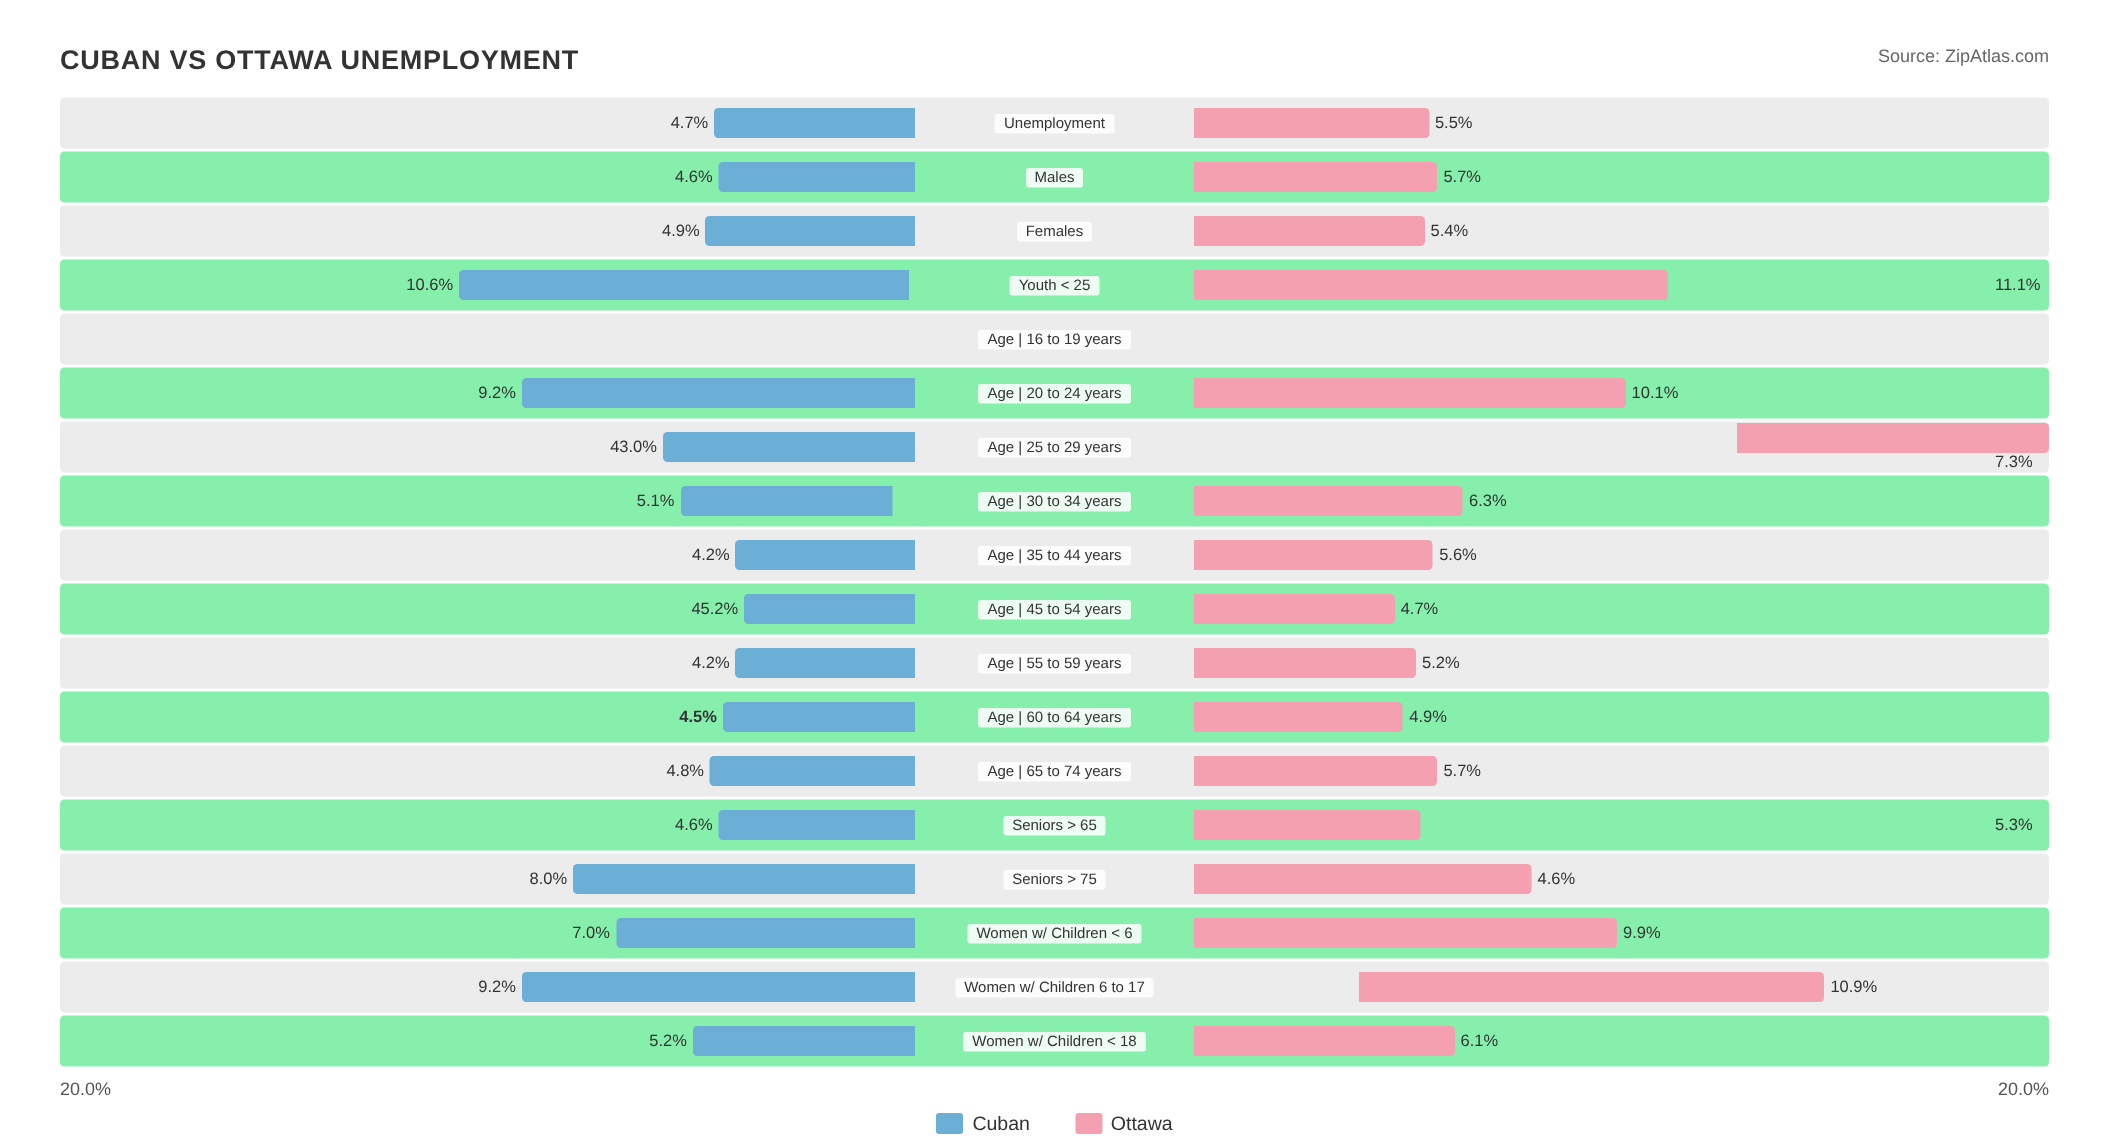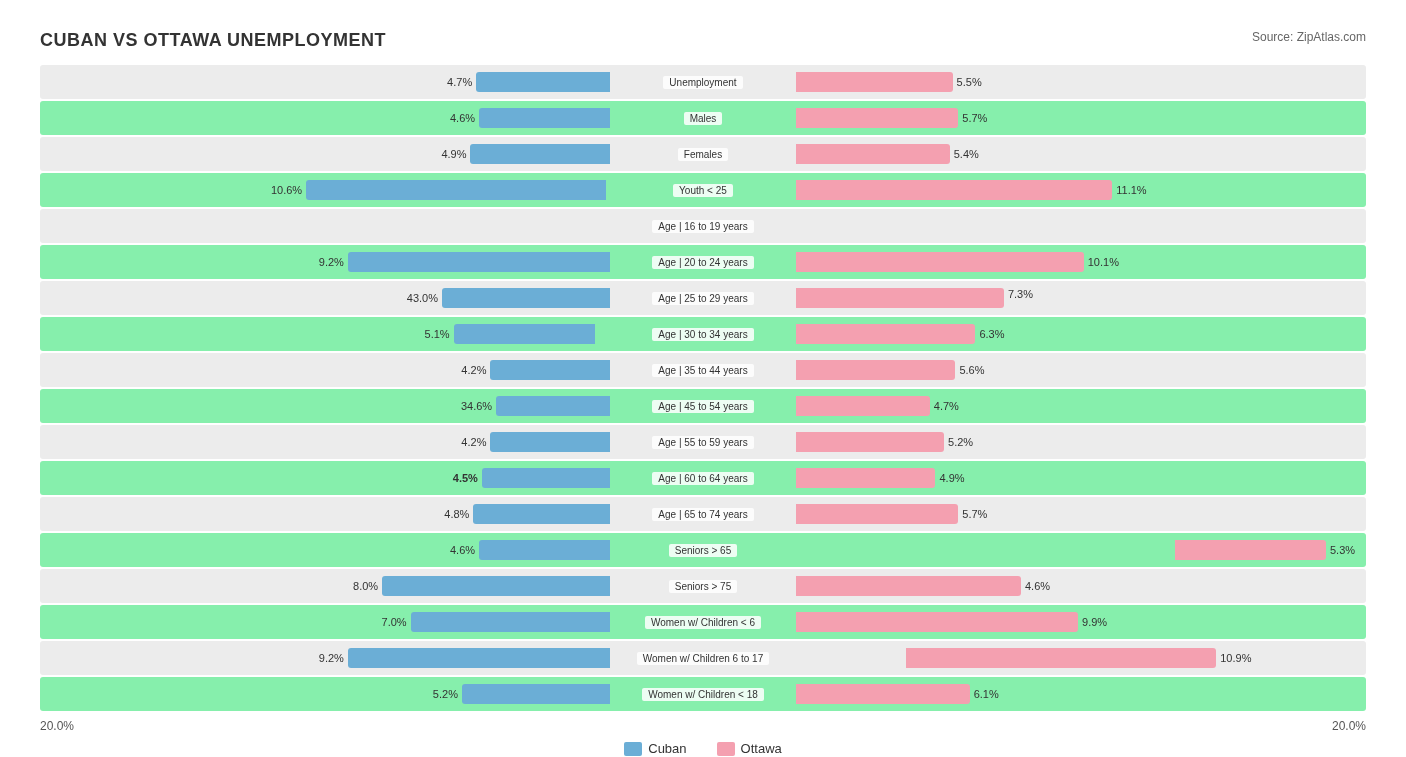--- a/index.html
+++ b/index.html
@@ -202,21 +202,21 @@
         </div>
       </div>
       <div class="row">
         <div class="left-section" style="width: 43%; height: 100%; display: flex; align-items: center; justify-content: flex-end; padding-right: 4px; position: relative; overflow: hidden;">
           <span class="value-left">10.6%</span>
           <div class="bar-blue" style="width: 53%; max-width: 100%;"></div>
         </div>
         <div class="label-section" style="width: 14%; z-index: 2;">
           <span class="label-text">Youth &lt; 25</span>
         </div>
-        <div class="right-section" style="width: 43%; height: 100%; display: flex; align-items: center; justify-content: flex-start; position: relative; overflow: hidden;">
+        <div class="right-section" style="width: 43%; height: 100%; display: flex; align-items: center; justify-content: space-between; position: relative; overflow: hidden;">
           <div class="bar-pink" style="width: 55.5%; max-width: 100%;"></div>
           <span class="value-right">11.1%</span>
         </div>
       </div>
       <div class="row">
         <div class="left-section" style="width: 43%; height: 100%; background: rgb(58, 120, 181); display: flex; align-items: center; justify-content: flex-end; padding-right: 0px; position: relative; overflow: hidden; border-radius: 3px 0px 0px 3px;">
           <span class="value-highlight" style="color: rgb(255, 255, 255); margin-right: 0px; padding: 2px 5px; font-weight: bold; font-size: 12px; position: absolute; left: 4px; z-index: 3;">16.9%</span>
         </div>
         <div class="label-section" style="width: 14%; z-index: 2;">
           <span class="label-text">Age | 16 to 19 years</span>
@@ -239,21 +239,21 @@
         </div>
       </div>
       <div class="row">
         <div class="left-section" style="width: 43%; height: 100%; display: flex; align-items: center; justify-content: flex-end; padding-right: 0px; position: relative; overflow: hidden;">
           <span class="value-left">43.0%</span>
           <div class="bar-blue" style="width: 29.5%; max-width: 100%;"></div>
         </div>
         <div class="label-section" style="width: 14%; z-index: 2;">
           <span class="label-text">Age | 25 to 29 years</span>
         </div>
-        <div class="right-section" style="width: 43%; height: 100%; display: flex; align-items: flex-start; justify-content: flex-start; position: relative; overflow: hidden;">
+        <div class="right-section" style="width: 43%; height: 100%; display: flex; align-items: flex-end; justify-content: flex-start; position: relative; overflow: hidden; flex-direction: column;">
           <div class="bar-pink" style="width: 36.5%; max-width: 100%;"></div>
           <span class="value-right">7.3%</span>
         </div>
       </div>
       <div class="row">
         <div class="left-section" style="width: 43%; height: 100%; display: flex; align-items: center; padding-right: 15px; position: relative; overflow: hidden;">
           <span class="value-left">5.1%</span>
           <div class="bar-blue" style="width: 25.5%; max-width: 100%;"></div>
         </div>
         <div class="label-section" style="width: 14%; z-index: 2;">
@@ -272,21 +272,21 @@
         <div class="label-section" style="width: 14%; z-index: 2;">
           <span class="label-text">Age | 35 to 44 years</span>
         </div>
         <div class="right-section" style="width: 43%; height: 100%; display: flex; align-items: center; justify-content: flex-start; position: relative; overflow: hidden;">
           <div class="bar-pink" style="width: 28%; max-width: 100%;"></div>
           <span class="value-right">5.6%</span>
         </div>
       </div>
       <div class="row">
         <div class="left-section" style="width: 43%; height: 100%; display: flex; align-items: center; justify-content: flex-end; padding-right: 0px; position: relative; overflow: hidden;">
-          <span class="value-left">34.6%</span>
+          <span class="value-left">45.2%</span>
           <div class="bar-blue" style="width: 20%; max-width: 100%;"></div>
         </div>
         <div class="label-section" style="width: 14%; z-index: 2;">
           <span class="label-text">Age | 45 to 54 years</span>
         </div>
         <div class="right-section" style="width: 43%; height: 100%; display: flex; align-items: center; justify-content: flex-start; position: relative; overflow: hidden;">
           <div class="bar-pink" style="width: 23.5%; max-width: 100%;"></div>
           <span class="value-right">4.7%</span>
         </div>
       </div>
@@ -330,21 +330,21 @@
         </div>
       </div>
       <div class="row">
         <div class="left-section" style="width: 43%; height: 100%; display: flex; align-items: center; justify-content: flex-end; padding-right: 0px; position: relative; overflow: hidden;">
           <span class="value-left">4.6%</span>
           <div class="bar-blue" style="width: 23%; max-width: 100%;"></div>
         </div>
         <div class="label-section" style="width: 14%; z-index: 2;">
           <span class="label-text">Seniors &gt; 65</span>
         </div>
-        <div class="right-section" style="width: 43%; height: 100%; display: flex; align-items: center; justify-content: flex-end; position: relative; overflow: hidden;">
+        <div class="right-section" style="width: 43%; height: 100%; display: flex; align-items: center; justify-content: space-between; position: relative; overflow: hidden;">
           <div class="bar-pink" style="width: 26.5%; max-width: 100%;"></div>
           <span class="value-right">5.3%</span>
         </div>
       </div>
       <div class="row">
         <div class="left-section" style="width: 43%; height: 100%; display: flex; align-items: center; justify-content: flex-end; padding-right: 0px; position: relative; overflow: hidden;">
           <span class="value-left">8.0%</span>
           <div class="bar-blue" style="width: 40%; max-width: 100%;"></div>
         </div>
         <div class="label-section" style="width: 14%; z-index: 2;">

